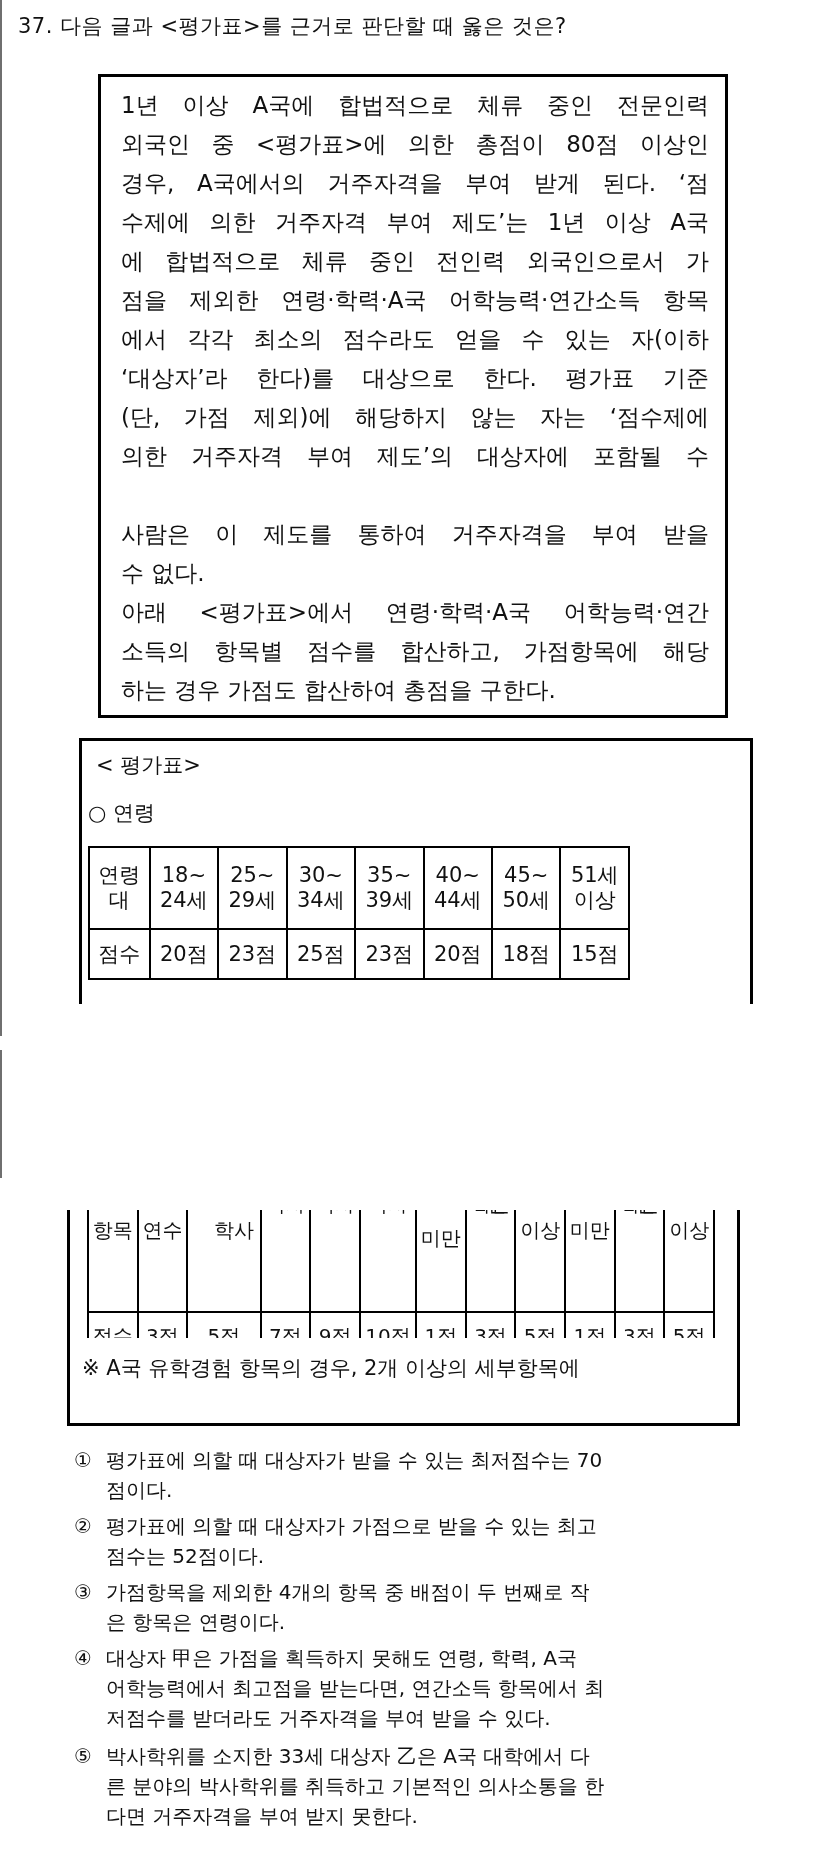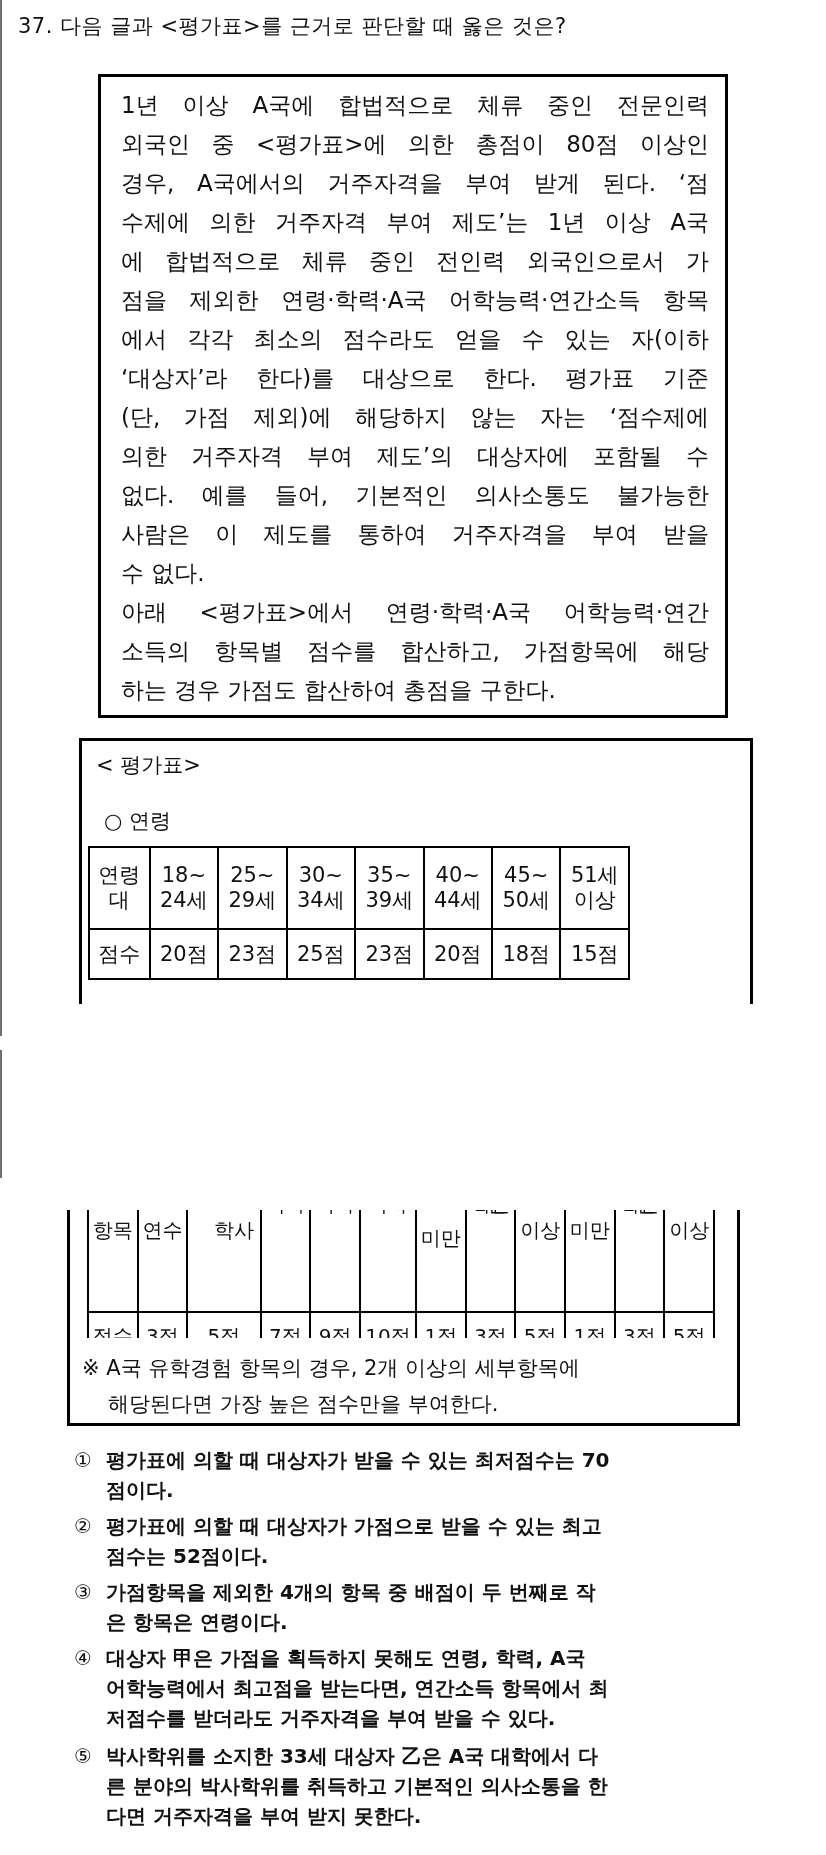--- a/index.html
+++ b/index.html
@@ -63,21 +63,21 @@
 
     .options { position: absolute; left: 70px; top: 1445px; width: 700px; }
     .option {
       position: absolute; left: 0; width: 700px;
       font-size: 20px; line-height: 30px;
     }
     .option .num {
       position: absolute; left: 0; top: 0; width: 26px; text-align: center;
     }
     .option .text {
-      position: absolute; left: 36px; width: 660px; white-space: pre-line; font-weight: bold;
+      position: absolute; left: 36px; width: 660px; white-space: pre-line;
     }
   </style>
 </head>
 <body>
 
 <div class="margin-line" style="top:0;height:1036px;"></div>
 <div class="margin-line" style="top:1050px;height:128px;"></div>
 
 <div class="question-title">
   <span>37.</span>
@@ -167,28 +167,20 @@
     </div>
     <div class="passage-line" style="top: 359px;">
       <span>의한</span>
       <span>거주자격</span>
       <span>부여</span>
       <span>제도’의</span>
       <span>대상자에</span>
       <span>포함될</span>
       <span>수</span>
     </div>
-    <div class="passage-line" style="top: 398px;">
-      <span>없다.</span>
-      <span>예를</span>
-      <span>들어,</span>
-      <span>기본적인</span>
-      <span>의사소통도</span>
-      <span>불가능한</span>
-    </div>
     <div class="passage-line" style="top: 437px;">
       <span>사람은</span>
       <span>이</span>
       <span>제도를</span>
       <span>통하여</span>
       <span>거주자격을</span>
       <span>부여</span>
       <span>받을</span>
     </div>
     <div class="passage-line last" style="top: 476px;">
@@ -208,21 +200,21 @@
       <span>가점항목에</span>
       <span>해당</span>
     </div>
     <div class="passage-line last" style="top: 593px;">
       <span>하는 경우 가점도 합산하여 총점을 구한다.</span>
     </div>
   </div>
 
 <div class="table-box-top">
   <div class="box-heading" style="left:14px;top:10px;">&lt; 평가표&gt;</div>
-  <div class="box-heading" style="left:6px;top:66px;margin-left:16px;">
+  <div class="box-heading" style="left:6px;top:58px;">
     <span>○</span>
     <span>연령</span>
   </div>
   <table class="grid age" style="left:6px;top:105px;width:542px;" id="ageTable">
     <tbody>
         <tr class="hdr">
           <td style="white-space: pre-line;">연령
 대</td>
           <td style="white-space: pre-line; margin-left: 8px;">18~
 24세</td>
@@ -284,21 +276,20 @@
             <td style="white-space: pre-line;">3점</td>
             <td style="white-space: pre-line;">5점</td>
             <td style="white-space: pre-line;">1점</td>
             <td style="white-space: pre-line;">3점</td>
             <td style="white-space: pre-line;">5점</td>
           </tr>
     </tbody>
       </table>
   </div>
   <div class="note-line" style="left:12px;top:144px;">※ A국 유학경험 항목의 경우, 2개 이상의 세부항목에</div>
-  <div class="note-line" style="left:38px;top:180px;">해당된다면 가장 높은 점수만을 부여한다.</div>
 </div>
 
 <div class="options" id="options">
     <div class="option" style="top: 0px;">
       <span class="num">①</span>
       <span class="text">평가표에 의할 때 대상자가 받을 수 있는 최저점수는 70
 점이다.</span>
     </div>
     <div class="option" style="top: 66px;">
       <span class="num">②</span>

